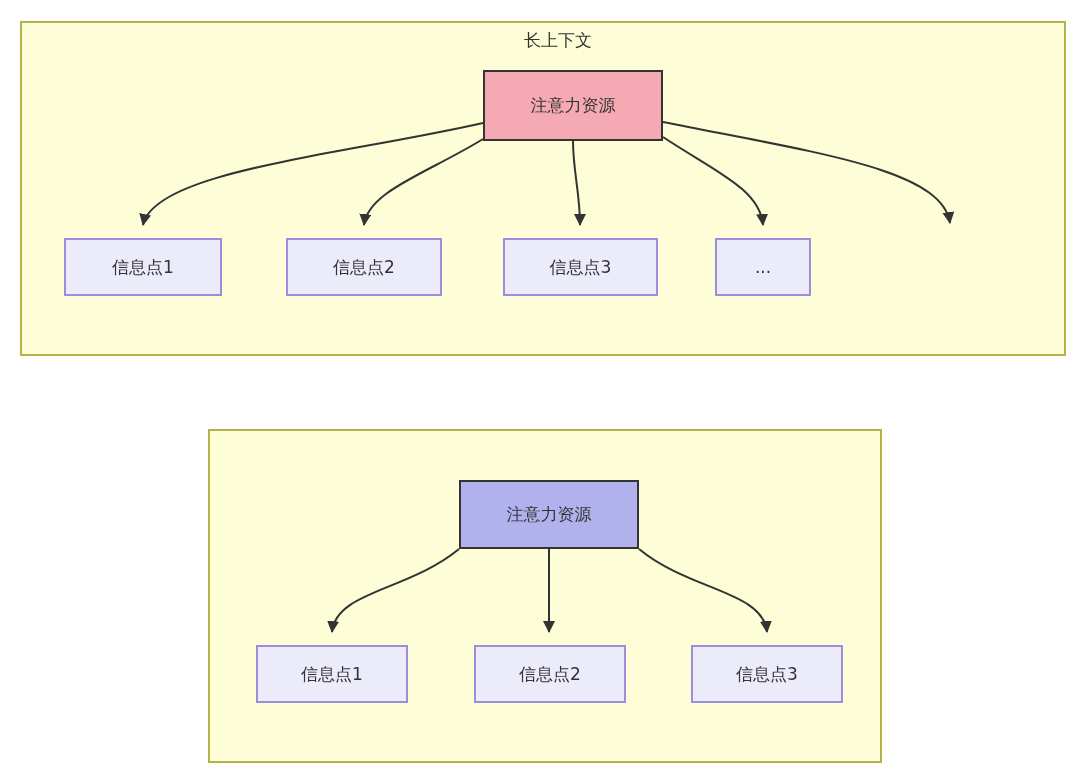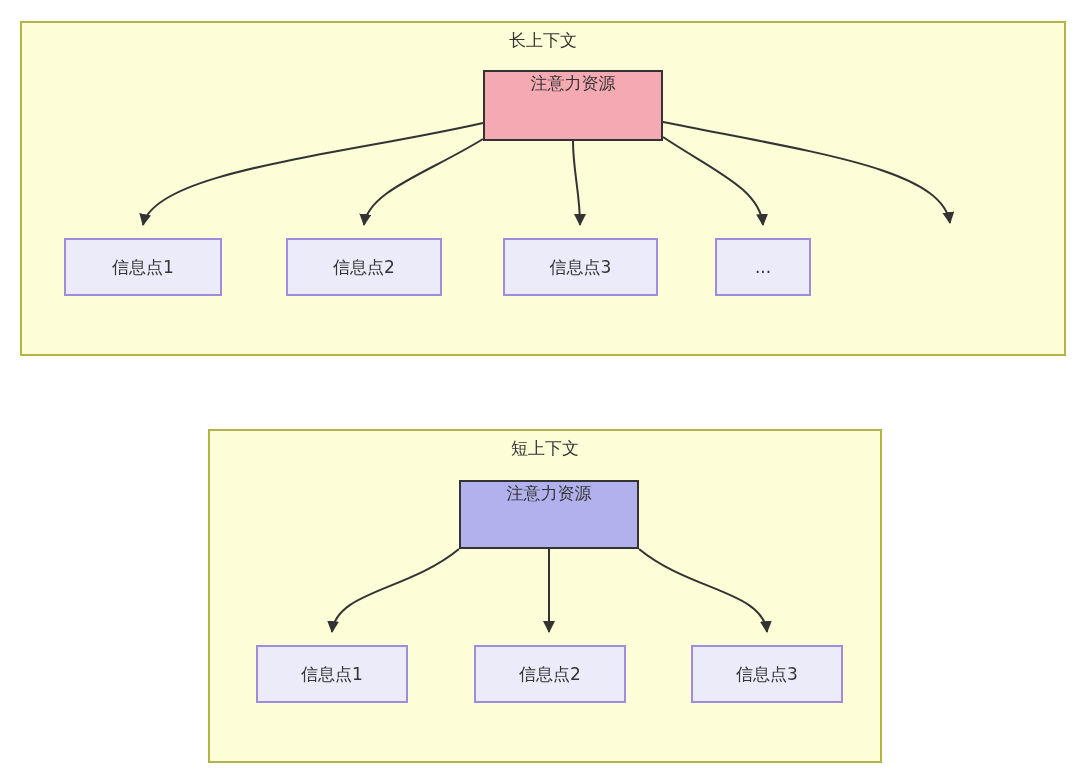--- a/index.html
+++ b/index.html
@@ -18,30 +18,30 @@
   body{font-family:"DejaVu Sans","Liberation Sans",sans-serif;color:var(--text);}
   .canvas{position:relative;width:1080px;height:774px;}
   .container{
     position:absolute;
     background:var(--container-bg);
     border:2px solid var(--container-border);
   }
   .container.long{left:20px;top:21px;width:1046px;height:335px;}
   .container.short{left:208px;top:429px;width:674px;height:334px;}
   .panel-title{
-    position:absolute;top:6px;left:0;width:100%;
+    position:absolute;top:6px;left:15px;width:100%;
     text-align:center;font-size:17px;color:var(--text);
   }
   .edges{position:absolute;left:0;top:0;width:100%;height:100%;}
   .edges path{fill:none;stroke:var(--arrow);stroke-width:2px;}
   .edges marker path{fill:var(--arrow);stroke:none;}
   .attention{
     position:absolute;
     border:2px solid var(--attention-border);
-    display:flex;justify-content:center;
+    display:flex;align-items:center;justify-content:center;
     font-size:17px;
   }
   .attention.pink{background:var(--attention-pink-bg);left:461px;top:47px;width:180px;height:71px;}
   .attention.purple{background:var(--attention-purple-bg);left:249px;top:49px;width:180px;height:69px;}
   .info{
     position:absolute;
     background:var(--info-bg);
     border:2px solid var(--info-border);
     display:flex;align-items:center;justify-content:center;
     font-size:17px;height:58px;
@@ -82,21 +82,20 @@
     </div>
     <div class="info" style="left:481px;width:155px">
       <span>信息点3</span>
     </div>
     <div class="info" style="left:693px;width:96px">
       <span>...</span>
     </div>
   </section>
 
   <section class="container short">
-    <div class="panel-title">短上下文</div>
 
     <svg class="edges" viewBox="0 0 670 330" preserveAspectRatio="none">
       <defs>
         <marker id="arrowS" markerUnits="userSpaceOnUse" markerWidth="14" markerHeight="14" refX="11" refY="6" orient="auto">
           <path d="M0,0 L12,6 L0,12 z" fill="#333333"></path>
         </marker>
       </defs>
       <path d="M 249,118 C 198,160 126,160 122,201" marker-end="url(#arrowS)"></path>
       <path d="M 339,118 C 339,146 339,174 339,201" marker-end="url(#arrowS)"></path>
       <path d="M 429,118 C 480,160 553,160 557,201" marker-end="url(#arrowS)"></path>

